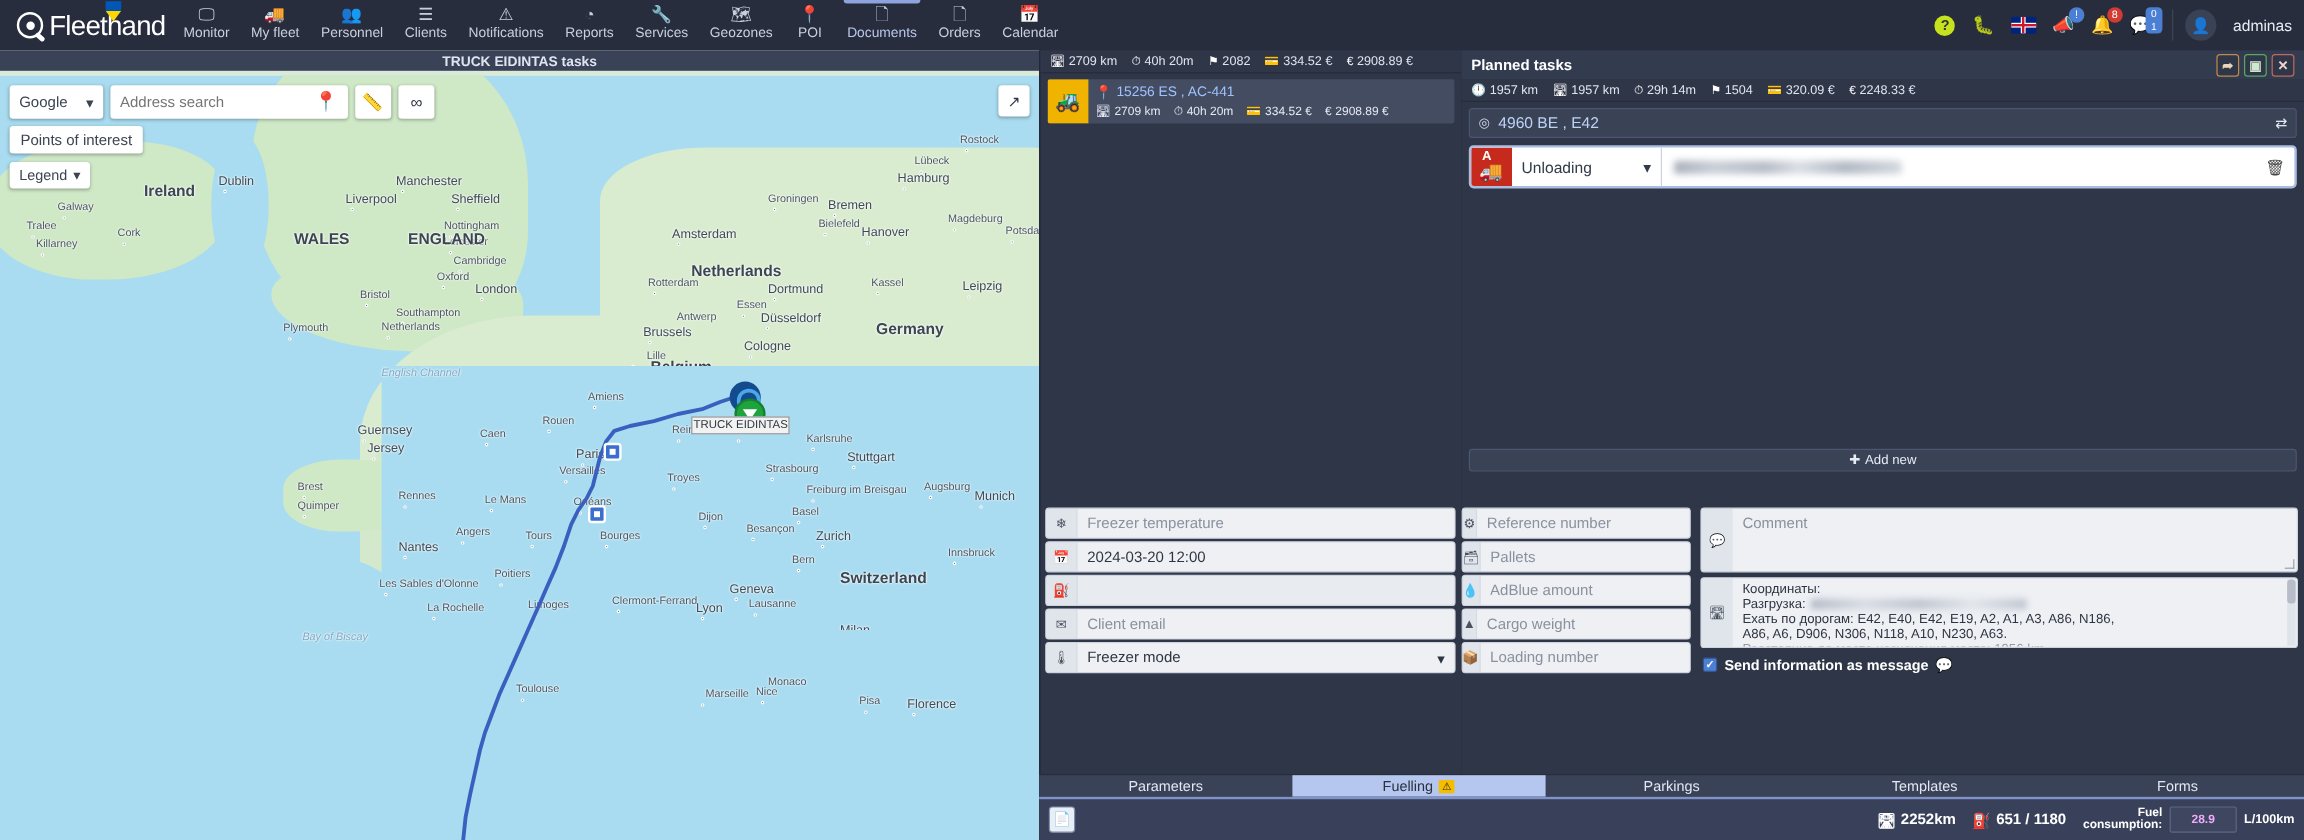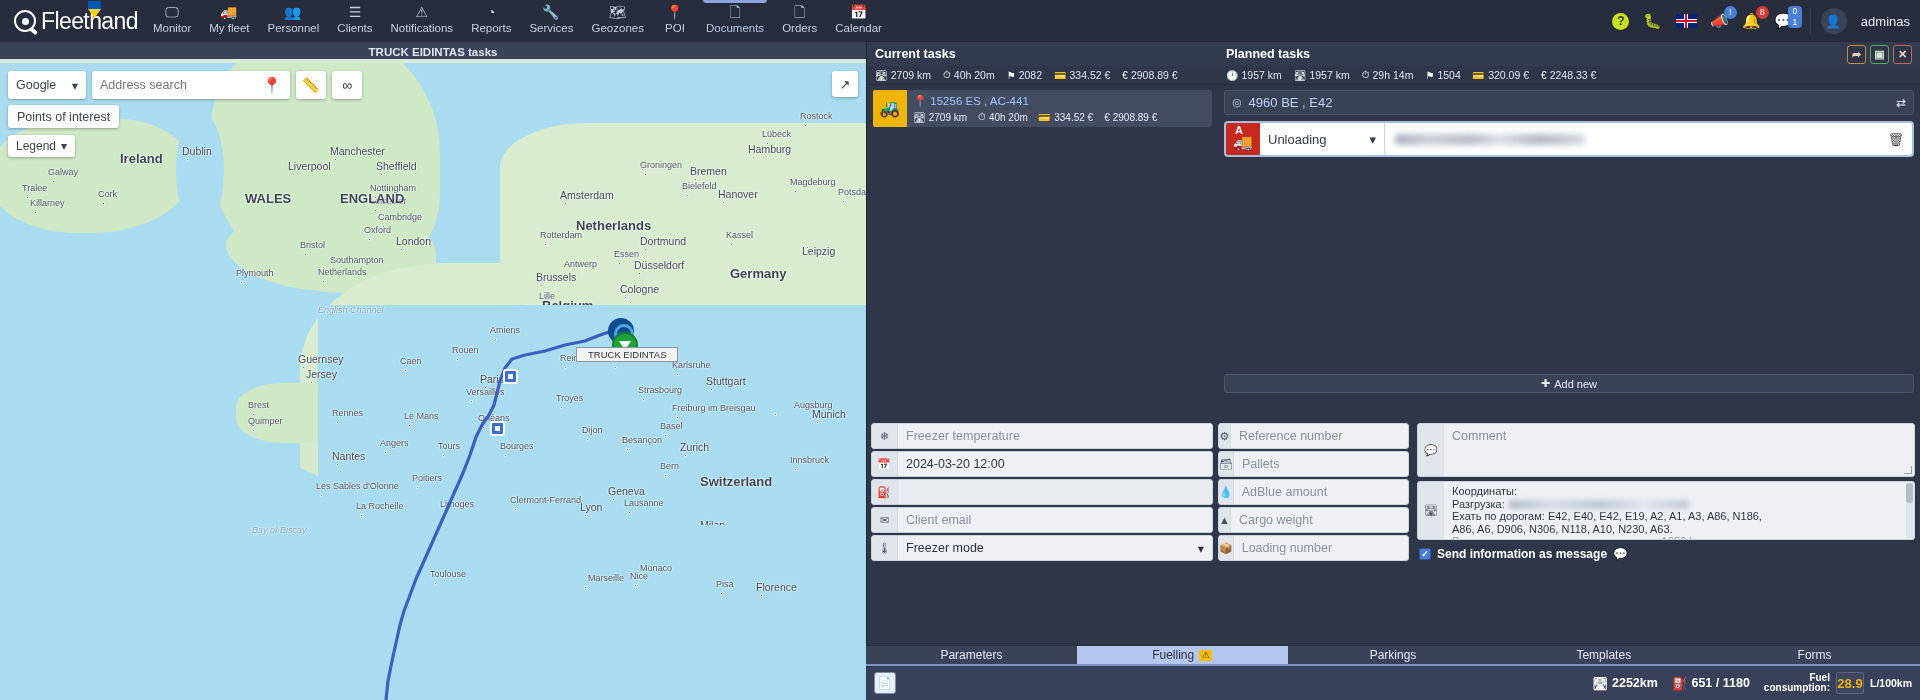--- a/index.html
+++ b/index.html
@@ -105,21 +105,21 @@
   #truckmark .pinblue { width:26px; height:26px; background:#124c8f; border-radius:13px 13px 13px 13px;
      position:relative; }
   #truckmark .pinblue::after { content:""; position:absolute; left:6px; top:6px; width:14px; height:14px;
      border:3px solid #4ea6e8; border-radius:50%; }
   #truckmark .pingreen { position:absolute; left:4px; top:14px; width:26px; height:26px;
      background:#1fa33f; border-radius:50%; display:flex; align-items:center; justify-content:center;
      border:2px solid #15812f; }
   #truckmark .pingreen::after { content:""; width:0; height:0; border-left:6px solid transparent;
      border-right:6px solid transparent; border-top:9px solid #fff; margin-top:1px; }
   #truckname { position:absolute; left:576px; top:284px; background:#f2f2f0; border:1px solid #8d949f;
-     font-size:9.5px; color:#2d3541; padding:1px 11px; z-index:17; white-space:nowrap; }
+     font-size:9.5px; color:#2d3541; padding:1px 1px; z-index:17; white-space:nowrap; }
 
   
   #current { position:absolute; left:866px; top:42px; width:352px; height:658px;
      background:#2f3648; border-left:1px solid #1f2533; }
   #planned { position:absolute; left:1218px; top:42px; width:702px; height:658px;
      background:#2f3648; }
 
   .panel-head { height:24px; display:flex; align-items:center; padding:0 8px;
      color:#ffffff; font-size:12.5px; font-weight:bold; background:#333b4f; }
   .panel-head .grow { flex:1; }
@@ -223,22 +223,22 @@
   #bottombar { position:absolute; left:866px; top:664px; width:1054px; height:36px;
       background:#39415a; border-top:2px solid #7f93c9; display:flex; align-items:center;
       padding:0 8px; }
   #docbtn { width:22px; height:22px; border:1px solid #7f8db0; border-radius:3px; background:#e9edf4;
       display:flex; align-items:center; justify-content:center; font-size:12px; color:#404a5d; cursor:pointer; }
   #bottombar .bb-right { margin-left:auto; display:flex; align-items:center; gap:14px;
       color:#ffffff; font-size:12.5px; font-weight:bold; }
   #bottombar .bb-right .st { display:flex; align-items:center; gap:4px; }
   #fcwrap { display:flex; align-items:center; gap:6px; }
   #fclabel { font-size:10px; line-height:10.5px; text-align:right; color:#fff; font-weight:bold; }
-  #fcval { width:28px; height:22px; background:#3f4760; border:1px solid #5d6684; color:#eab308;
-      font-size:13px; display:flex; align-items:center; justify-content:center; border-radius:2px; }
+  #fcval { width:56px; height:22px; background:#3f4760; border:1px solid #5d6684; color:#f0abfc;
+      font-size:10px; display:flex; align-items:center; justify-content:center; border-radius:2px; }
   #fcunit { font-size:10.5px; color:#fff; }
 </style>
 </head>
 <body>
 
 <div id="topnav">
   <div id="brand">
     <div class="logo-mark"></div>
     <div class="logo-text">Fleethand</div>
     <div class="flag-ua">
@@ -427,21 +427,21 @@
       <div class="mplabel " style="left: 300px; top: 177px;">Bristol</div>
       <div class="mpdot" style="left: 304px; top: 190px;"></div>
       <div class="mplabel med" style="left: 396px; top: 172px;">London</div>
       <div class="mpdot" style="left: 400px; top: 185px;"></div>
       <div class="mplabel " style="left: 540px; top: 167px;">Rotterdam</div>
       <div class="mpdot" style="left: 544px; top: 180px;"></div>
       <div class="mplabel med" style="left: 640px; top: 172px;">Dortmund</div>
       <div class="mpdot" style="left: 644px; top: 185px;"></div>
       <div class="mplabel " style="left: 726px; top: 167px;">Kassel</div>
       <div class="mpdot" style="left: 730px; top: 180px;"></div>
-      <div class="mplabel med" style="left: 802px; top: 182px; text-align: right;">Leipzig</div>
+      <div class="mplabel med" style="left: 802px; top: 170px; text-align: right;">Leipzig</div>
       <div class="mpdot" style="left: 806px; top: 183px;"></div>
       <div class="mplabel " style="left: 614px; top: 186px;">Essen</div>
       <div class="mpdot" style="left: 618px; top: 199px;"></div>
       <div class="mplabel med" style="left: 634px; top: 196px;">Düsseldorf</div>
       <div class="mpdot" style="left: 638px; top: 209px;"></div>
       <div class="mplabel country" style="left: 730px; top: 203px;">Germany</div>
       <div class="mplabel " style="left: 564px; top: 196px;">Antwerp</div>
       <div class="mpdot" style="left: 568px; top: 209px;"></div>
       <div class="mplabel med" style="left: 536px; top: 208px;">Brussels</div>
       <div class="mpdot" style="left: 540px; top: 221px;"></div>
@@ -498,21 +498,21 @@
       <div class="mplabel " style="left: 404px; top: 348px;">Le Mans</div>
       <div class="mpdot" style="left: 408px; top: 361px;"></div>
       <div class="mplabel " style="left: 478px; top: 350px;">Orléans</div>
       <div class="mpdot" style="left: 482px; top: 363px;"></div>
       <div class="mplabel " style="left: 556px; top: 330px;">Troyes</div>
       <div class="mpdot" style="left: 560px; top: 343px;"></div>
       <div class="mplabel " style="left: 582px; top: 362px;">Dijon</div>
       <div class="mpdot" style="left: 586px; top: 375px;"></div>
       <div class="mplabel " style="left: 672px; top: 340px;">Freiburg im Breisgau</div>
       <div class="mpdot" style="left: 676px; top: 353px;"></div>
-      <div class="mplabel " style="left: 770px; top: 337px; margin-left: 24px;">Augsburg</div>
+      <div class="mplabel " style="left: 770px; top: 337px;">Augsburg</div>
       <div class="mpdot" style="left: 774px; top: 350px;"></div>
       <div class="mplabel med" style="left: 812px; top: 345px;">Munich</div>
       <div class="mpdot" style="left: 816px; top: 358px;"></div>
       <div class="mplabel " style="left: 380px; top: 375px;">Angers</div>
       <div class="mpdot" style="left: 384px; top: 388px;"></div>
       <div class="mplabel " style="left: 438px; top: 378px;">Tours</div>
       <div class="mpdot" style="left: 442px; top: 391px;"></div>
       <div class="mplabel " style="left: 500px; top: 378px;">Bourges</div>
       <div class="mpdot" style="left: 504px; top: 391px;"></div>
       <div class="mplabel med" style="left: 332px; top: 387px;">Nantes</div>
@@ -573,23 +573,20 @@
       <div class="mplabel " style="left: 630px; top: 508px;">Nice</div>
       <div class="mpdot" style="left: 634px; top: 521px;"></div>
       <div class="mplabel " style="left: 716px; top: 516px;">Pisa</div>
       <div class="mpdot" style="left: 720px; top: 529px;"></div>
       <div class="mplabel med" style="left: 756px; top: 518px;">Florence</div>
       <div class="mpdot" style="left: 760px; top: 531px;"></div>
     </div>
 </div>
 
 <div id="current">
-  <div class="panel-head">
-    <span>Current tasks</span>
-  </div>
   <div class="stat-row" id="cur-stats">
       <span class="st">
         <span class="i">🛣</span>
         <span>2709 km</span>
       </span>
       <span class="st">
         <span class="i">⏱</span>
         <span>40h 20m</span>
       </span>
       <span class="st">

